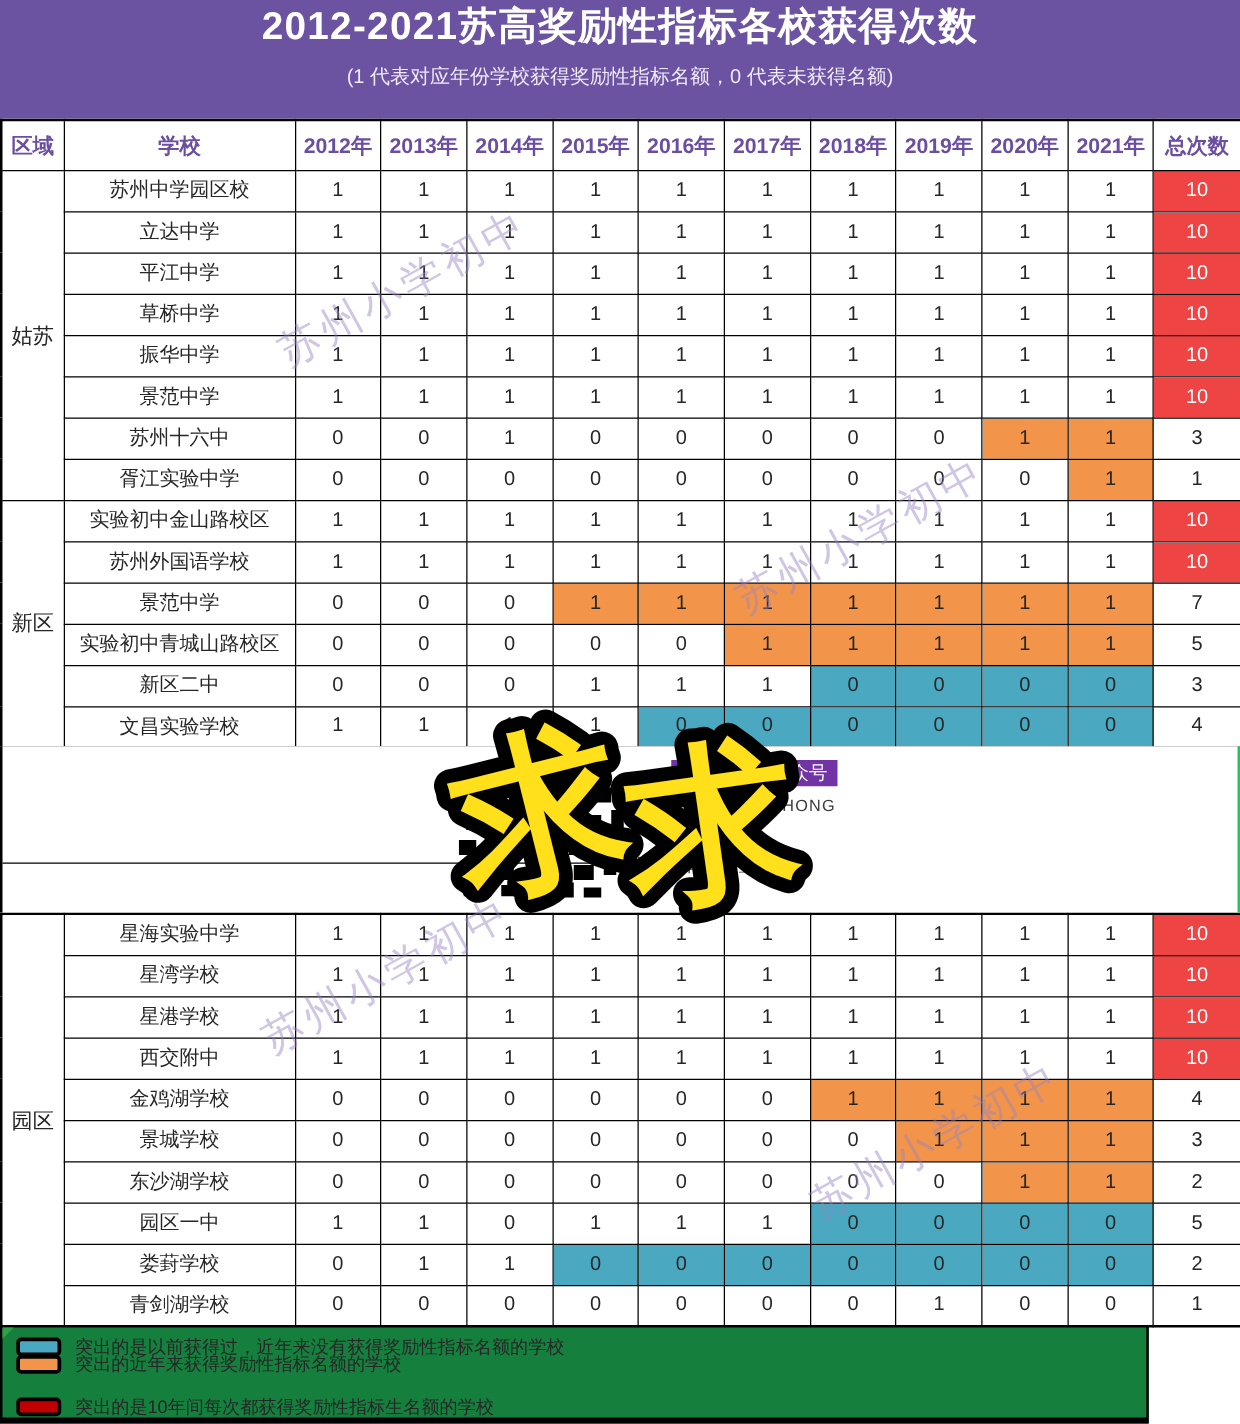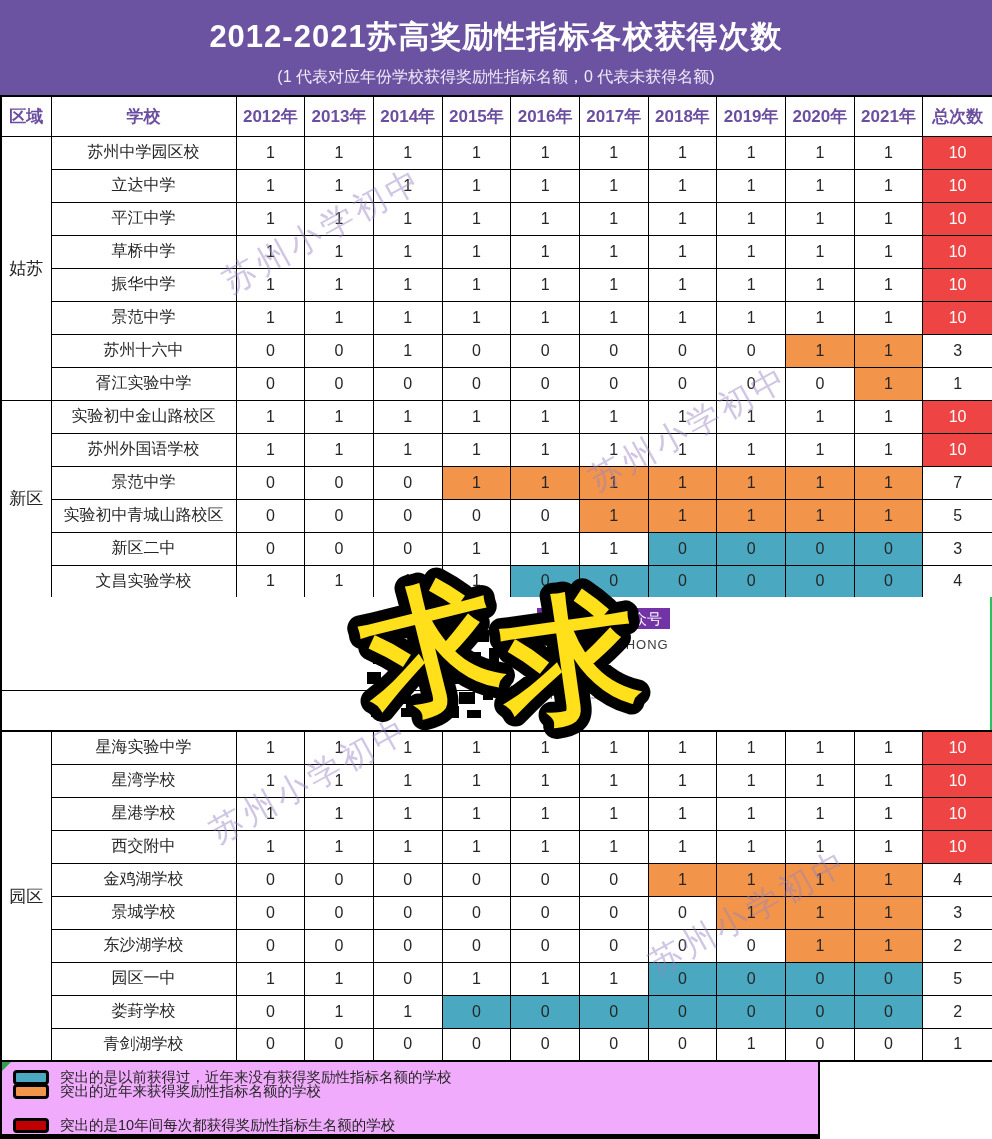--- a/index.html
+++ b/index.html
@@ -3,21 +3,21 @@
 <meta charset="utf-8">
 <style>
   *{margin:0;padding:0;box-sizing:border-box}
   html,body{width:992px;height:1139px}
   body{position:relative;overflow:hidden;background:#fff;
        font-family:"Liberation Sans","DejaVu Sans",sans-serif;}
 
   
   .banner{position:absolute;left:0;top:0;width:992px;height:95px;
           background:#6C53A2;color:#fff;text-align:center;z-index:1}
-  .banner .ttl{font-size:31px;font-weight:bold;letter-spacing:1px;padding-top:16px}
+  .banner .ttl{font-size:31px;font-weight:bold;letter-spacing:1px;}
   .banner .sub{font-size:16px;margin-top:9px;color:#EFEAF8}
 
   
   table{border-collapse:collapse;table-layout:fixed;width:992px;
         position:absolute;left:0;border:2px solid #000;background:#fff;z-index:1}
   #table-upper{top:95px}
   #table-lower{top:730px}
   th,td{border:1px solid #000;text-align:center;vertical-align:middle;
         overflow:hidden;white-space:nowrap}
   th{height:40px;font-size:17px;font-weight:bold;color:#6B4EA0;background:#fff}
@@ -49,21 +49,21 @@
   
   .watermark{position:absolute;font-size:33px;letter-spacing:4px;white-space:nowrap;
              color:rgba(151,129,195,.45);transform:rotate(-29deg);transform-origin:0 50%;
              z-index:3;pointer-events:none}
   .wm1{left:226px;top:262px}
   .wm2{left:592px;top:460px}
   .wm3{left:213px;top:812px}
   .wm4{left:652px;top:944px}
 
   
-  .legend{position:absolute;left:0;top:1060px;width:820px;height:79px;background:#f0abfc;
+  .legend{position:absolute;left:0;top:1060px;width:919px;height:79px;background:#15803d;
           border:2px solid #000;border-bottom:5px solid #000;z-index:1}
   .legend-item{position:absolute;left:11px;display:flex;align-items:center;height:19px}
   .li1{top:6px}.li2{top:20px}.li3{top:54px}
   .swatch{width:36px;height:15px;border:3px solid #000;border-radius:4px;margin-right:11px;flex:none}
   .legend-label{font-size:14.5px;color:#262626}
   .corner-marker{position:absolute;left:0;top:0;width:0;height:0;
                  border-top:9px solid #2FA148;border-right:9px solid transparent}
 </style>
 </head>
 <body>

